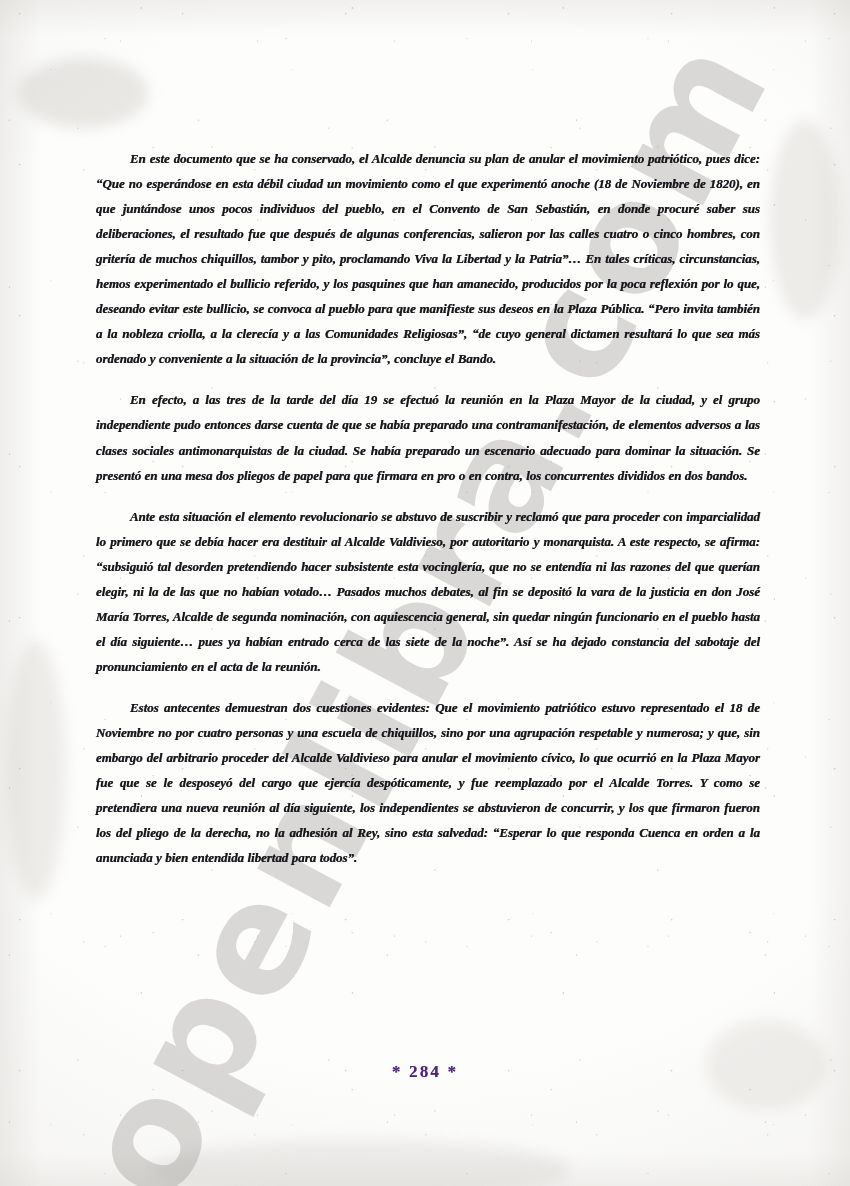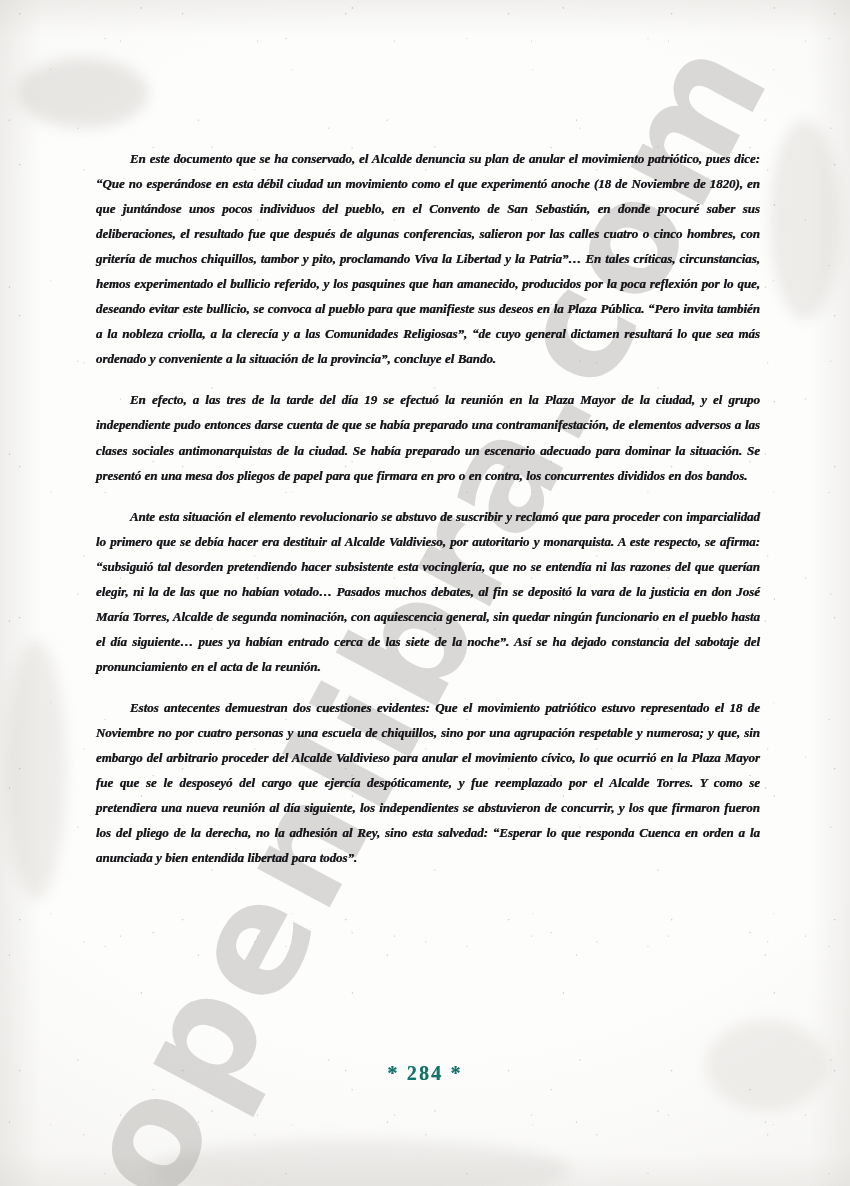--- a/index.html
+++ b/index.html
@@ -107,23 +107,23 @@
   }
 
   .folio {
     position: absolute;
     left: 0;
     right: 0;
     top: 1062px;
     text-align: center;
     z-index: 4;
     font-family: "Liberation Serif", "DejaVu Serif", serif;
-    font-size: 20px;
+    font-size: 17px;
     font-weight: 700;
-    color: #0f766e;
+    color: #4c1d95;
     letter-spacing: 2.2px;
     text-shadow: 0.35px 0 0 rgba(27,26,30,0.5);
   }
 
   
   .smudge {
     position: absolute;
     z-index: 2;
     pointer-events: none;
     border-radius: 50%;

